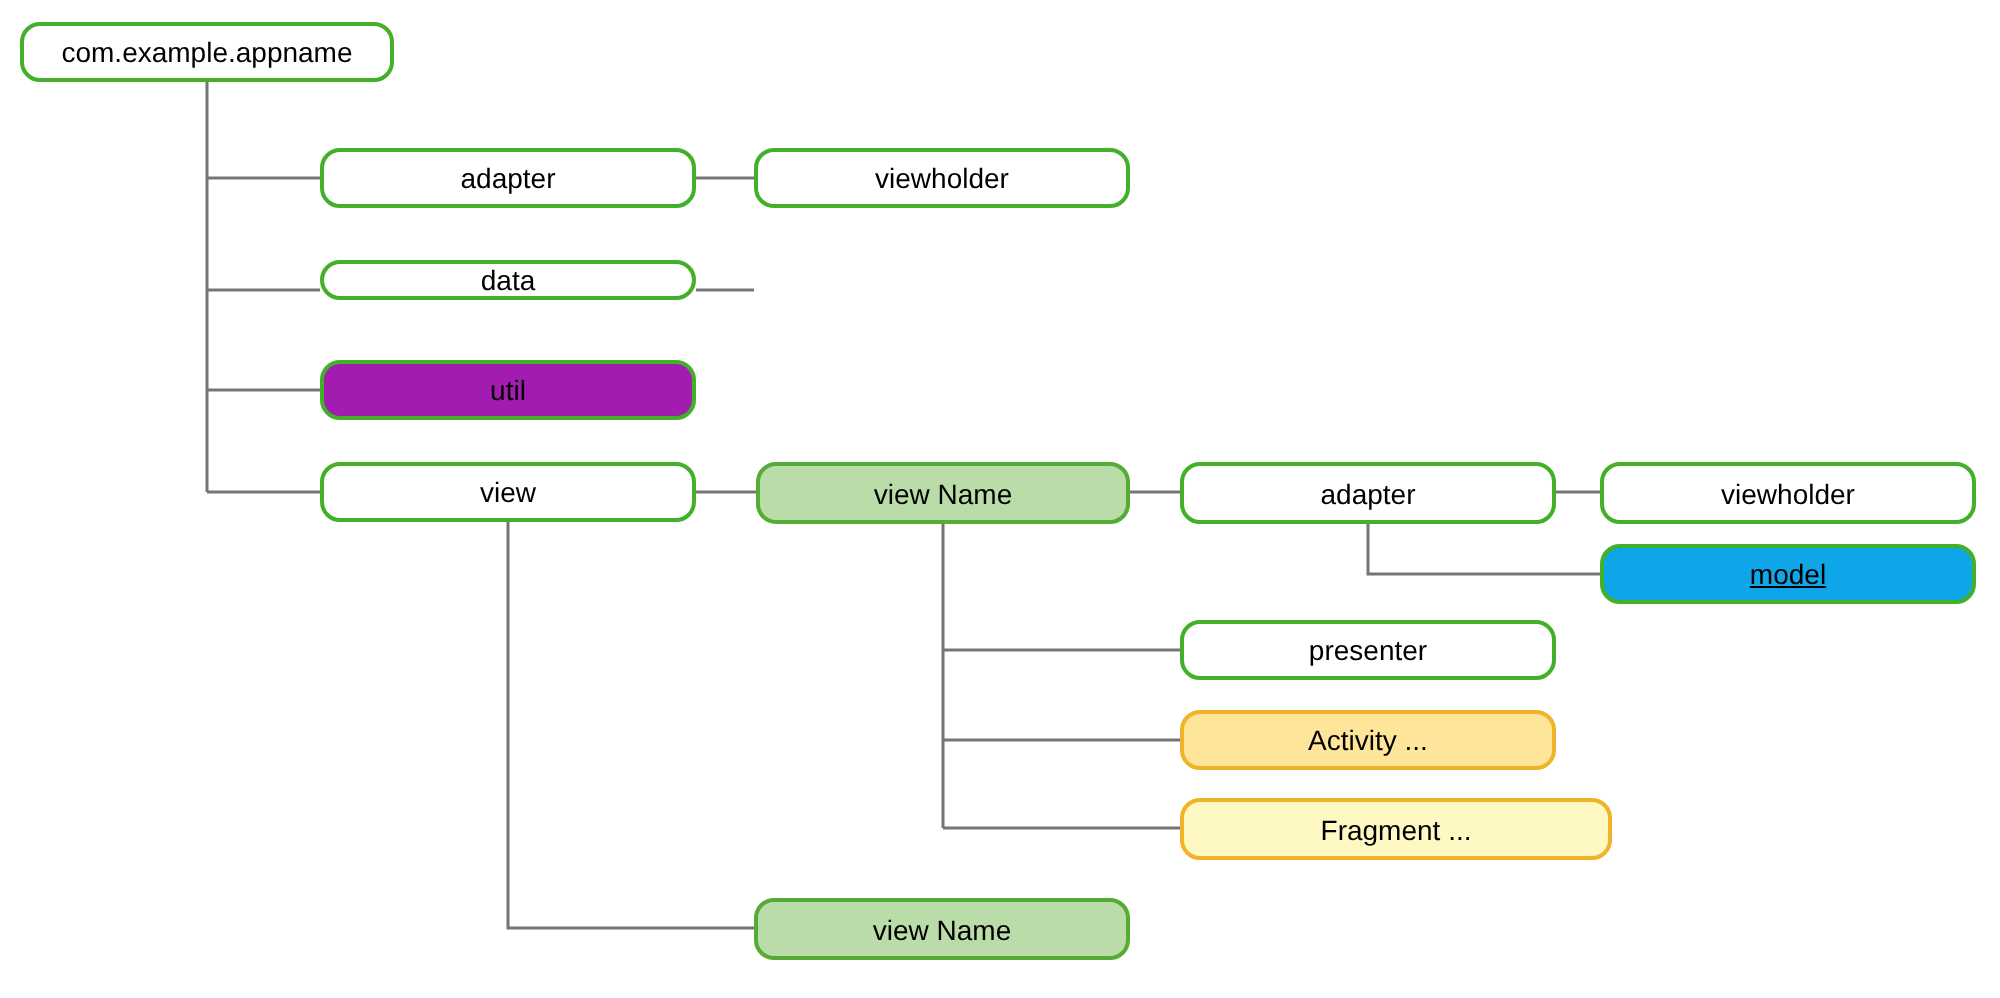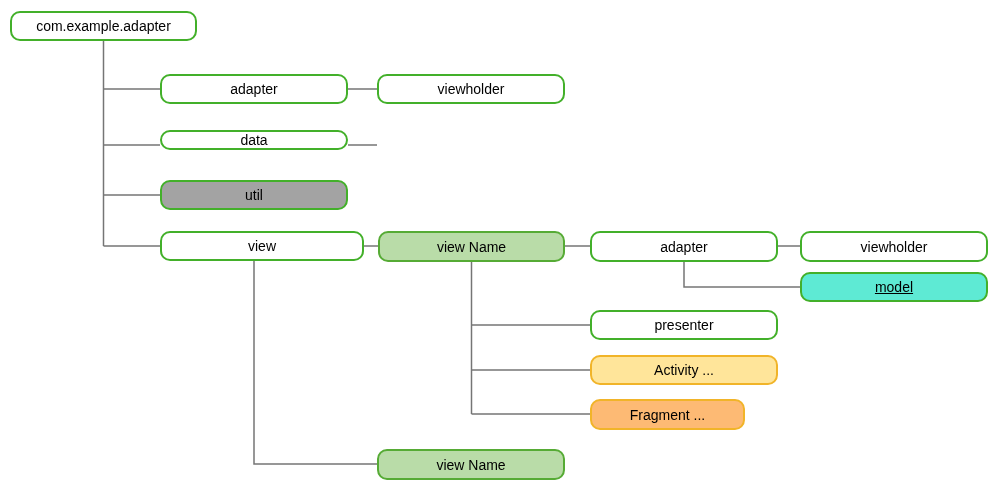--- a/index.html
+++ b/index.html
@@ -46,54 +46,54 @@
       <polyline points="565,246 590,246" fill="none" stroke="#757575" stroke-width="1.5"></polyline>
       <polyline points="778,246 800,246" fill="none" stroke="#757575" stroke-width="1.5"></polyline>
       <polyline points="684,262 684,287 800,287" fill="none" stroke="#757575" stroke-width="1.5"></polyline>
       <polyline points="471.5,262 471.5,414" fill="none" stroke="#757575" stroke-width="1.5"></polyline>
       <polyline points="471.5,325 590,325" fill="none" stroke="#757575" stroke-width="1.5"></polyline>
       <polyline points="471.5,370 590,370" fill="none" stroke="#757575" stroke-width="1.5"></polyline>
       <polyline points="471.5,414 590,414" fill="none" stroke="#757575" stroke-width="1.5"></polyline>
       <polyline points="254,261 254,464 377,464" fill="none" stroke="#757575" stroke-width="1.5"></polyline>
     </svg>
 <div class="node" style="left: 10px; top: 11px; width: 187px; height: 30px; background: rgb(255, 255, 255); border-color: rgb(67, 176, 42);">
-      <span>com.example.adapter</span>
+      <span>com.example.appname</span>
     </div>
     <div class="node" style="left: 160px; top: 74px; width: 188px; height: 30px; background: rgb(255, 255, 255); border-color: rgb(67, 176, 42);">
       <span>adapter</span>
     </div>
     <div class="node" style="left: 377px; top: 74px; width: 188px; height: 30px; background: rgb(255, 255, 255); border-color: rgb(67, 176, 42);">
       <span>viewholder</span>
     </div>
     <div class="node" style="left: 160px; top: 130px; width: 188px; height: 20px; background: rgb(255, 255, 255); border-color: rgb(67, 176, 42);">
       <span>data</span>
     </div>
-    <div class="node" style="left: 160px; top: 180px; width: 188px; height: 30px; background: #a3a3a3; border-color: rgb(67, 176, 42); justify-content: center;">
+    <div class="node" style="left: 160px; top: 180px; width: 188px; height: 30px; background: #a21caf; border-color: rgb(67, 176, 42); justify-content: center;">
       <span>util</span>
     </div>
-    <div class="node" style="left: 160px; top: 231px; width: 204px; height: 30px; background: rgb(255, 255, 255); border-color: rgb(67, 176, 42);">
+    <div class="node" style="left: 160px; top: 231px; width: 188px; height: 30px; background: rgb(255, 255, 255); border-color: rgb(67, 176, 42);">
       <span>view</span>
     </div>
     <div class="node" style="left: 378px; top: 231px; width: 187px; height: 31px; background: rgb(185, 220, 168); border-color: rgb(86, 171, 53);">
       <span>view Name</span>
     </div>
     <div class="node" style="left: 590px; top: 231px; width: 188px; height: 31px; background: rgb(255, 255, 255); border-color: rgb(67, 176, 42);">
       <span>adapter</span>
     </div>
     <div class="node" style="left: 800px; top: 231px; width: 188px; height: 31px; background: rgb(255, 255, 255); border-color: rgb(67, 176, 42);">
       <span>viewholder</span>
     </div>
-    <div class="node" style="left: 800px; top: 272px; width: 188px; height: 30px; background: #5eead4; border-color: rgb(67, 176, 42); text-decoration: underline;">
+    <div class="node" style="left: 800px; top: 272px; width: 188px; height: 30px; background: #0ea5e9; border-color: rgb(67, 176, 42); text-decoration: underline;">
       <span>model</span>
     </div>
     <div class="node" style="left: 590px; top: 310px; width: 188px; height: 30px; background: rgb(255, 255, 255); border-color: rgb(67, 176, 42); align-items: center;">
       <span>presenter</span>
     </div>
     <div class="node" style="left: 590px; top: 355px; width: 188px; height: 30px; background: rgb(255, 229, 154); border-color: rgb(241, 180, 41); align-items: center;">
       <span>Activity ...</span>
     </div>
-    <div class="node" style="left: 590px; top: 399px; width: 155px; height: 31px; background: #fdba74; border-color: rgb(241, 180, 41);">
+    <div class="node" style="left: 590px; top: 399px; width: 216px; height: 31px; background: #fef9c3; border-color: rgb(241, 180, 41);">
       <span>Fragment ...</span>
     </div>
     <div class="node" style="left: 377px; top: 449px; width: 188px; height: 31px; background: rgb(185, 220, 168); border-color: rgb(86, 171, 53);">
       <span>view Name</span>
     </div>
   </div>
 
 </body></html>

